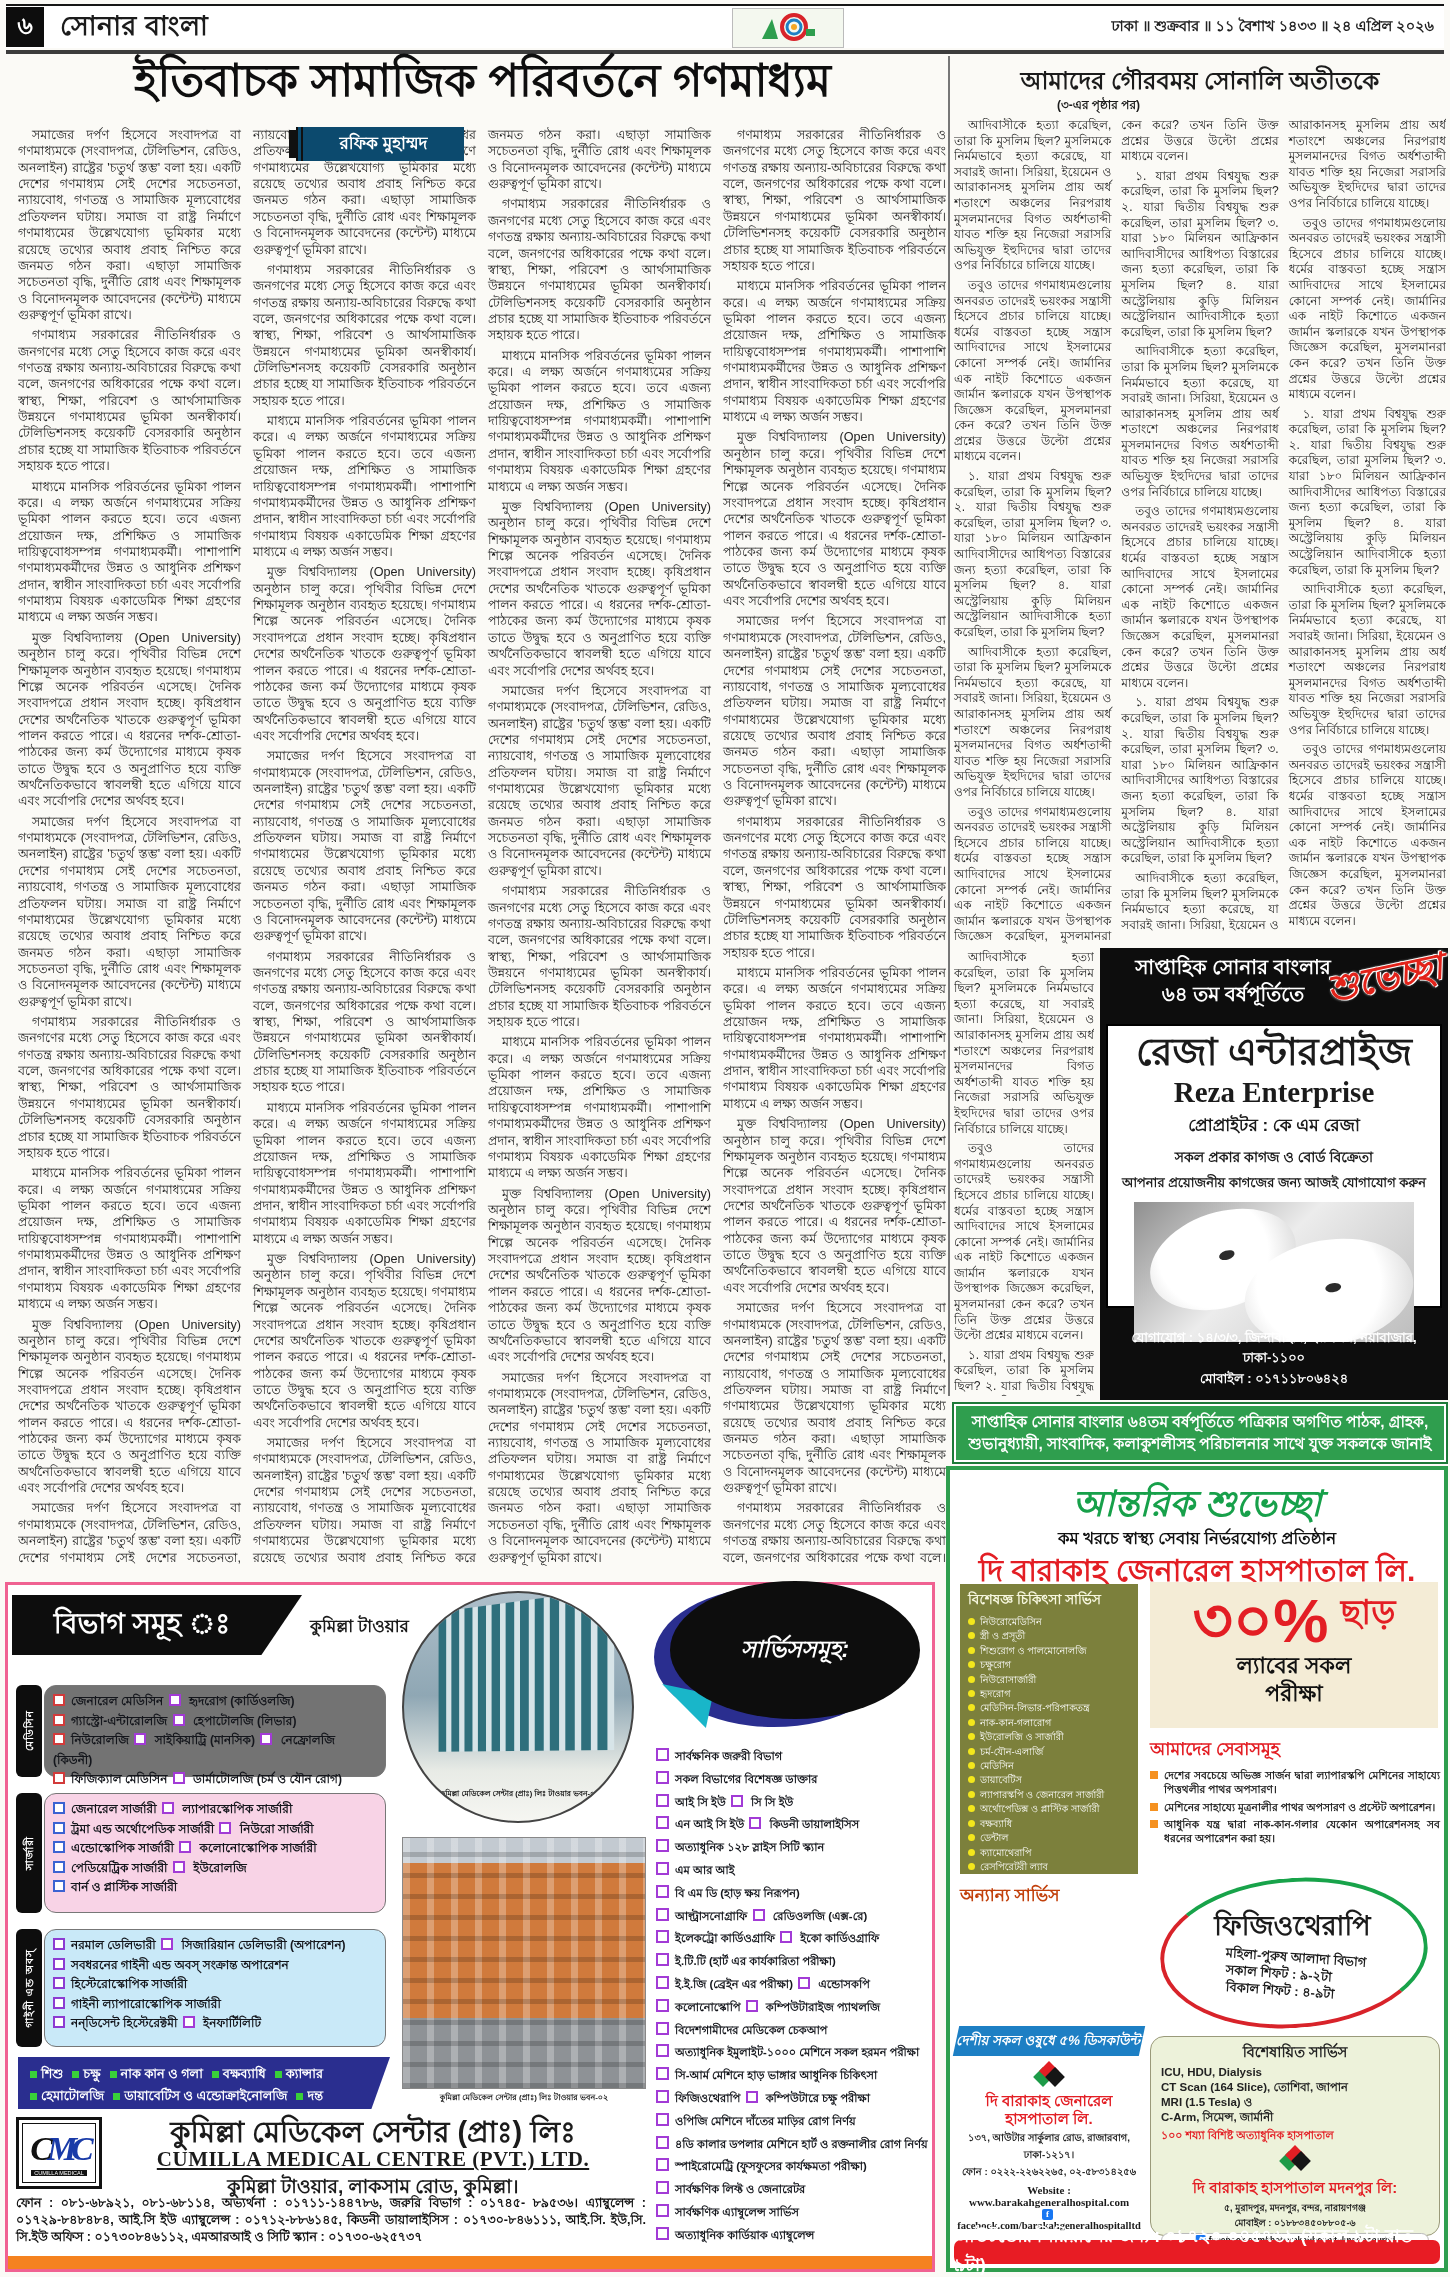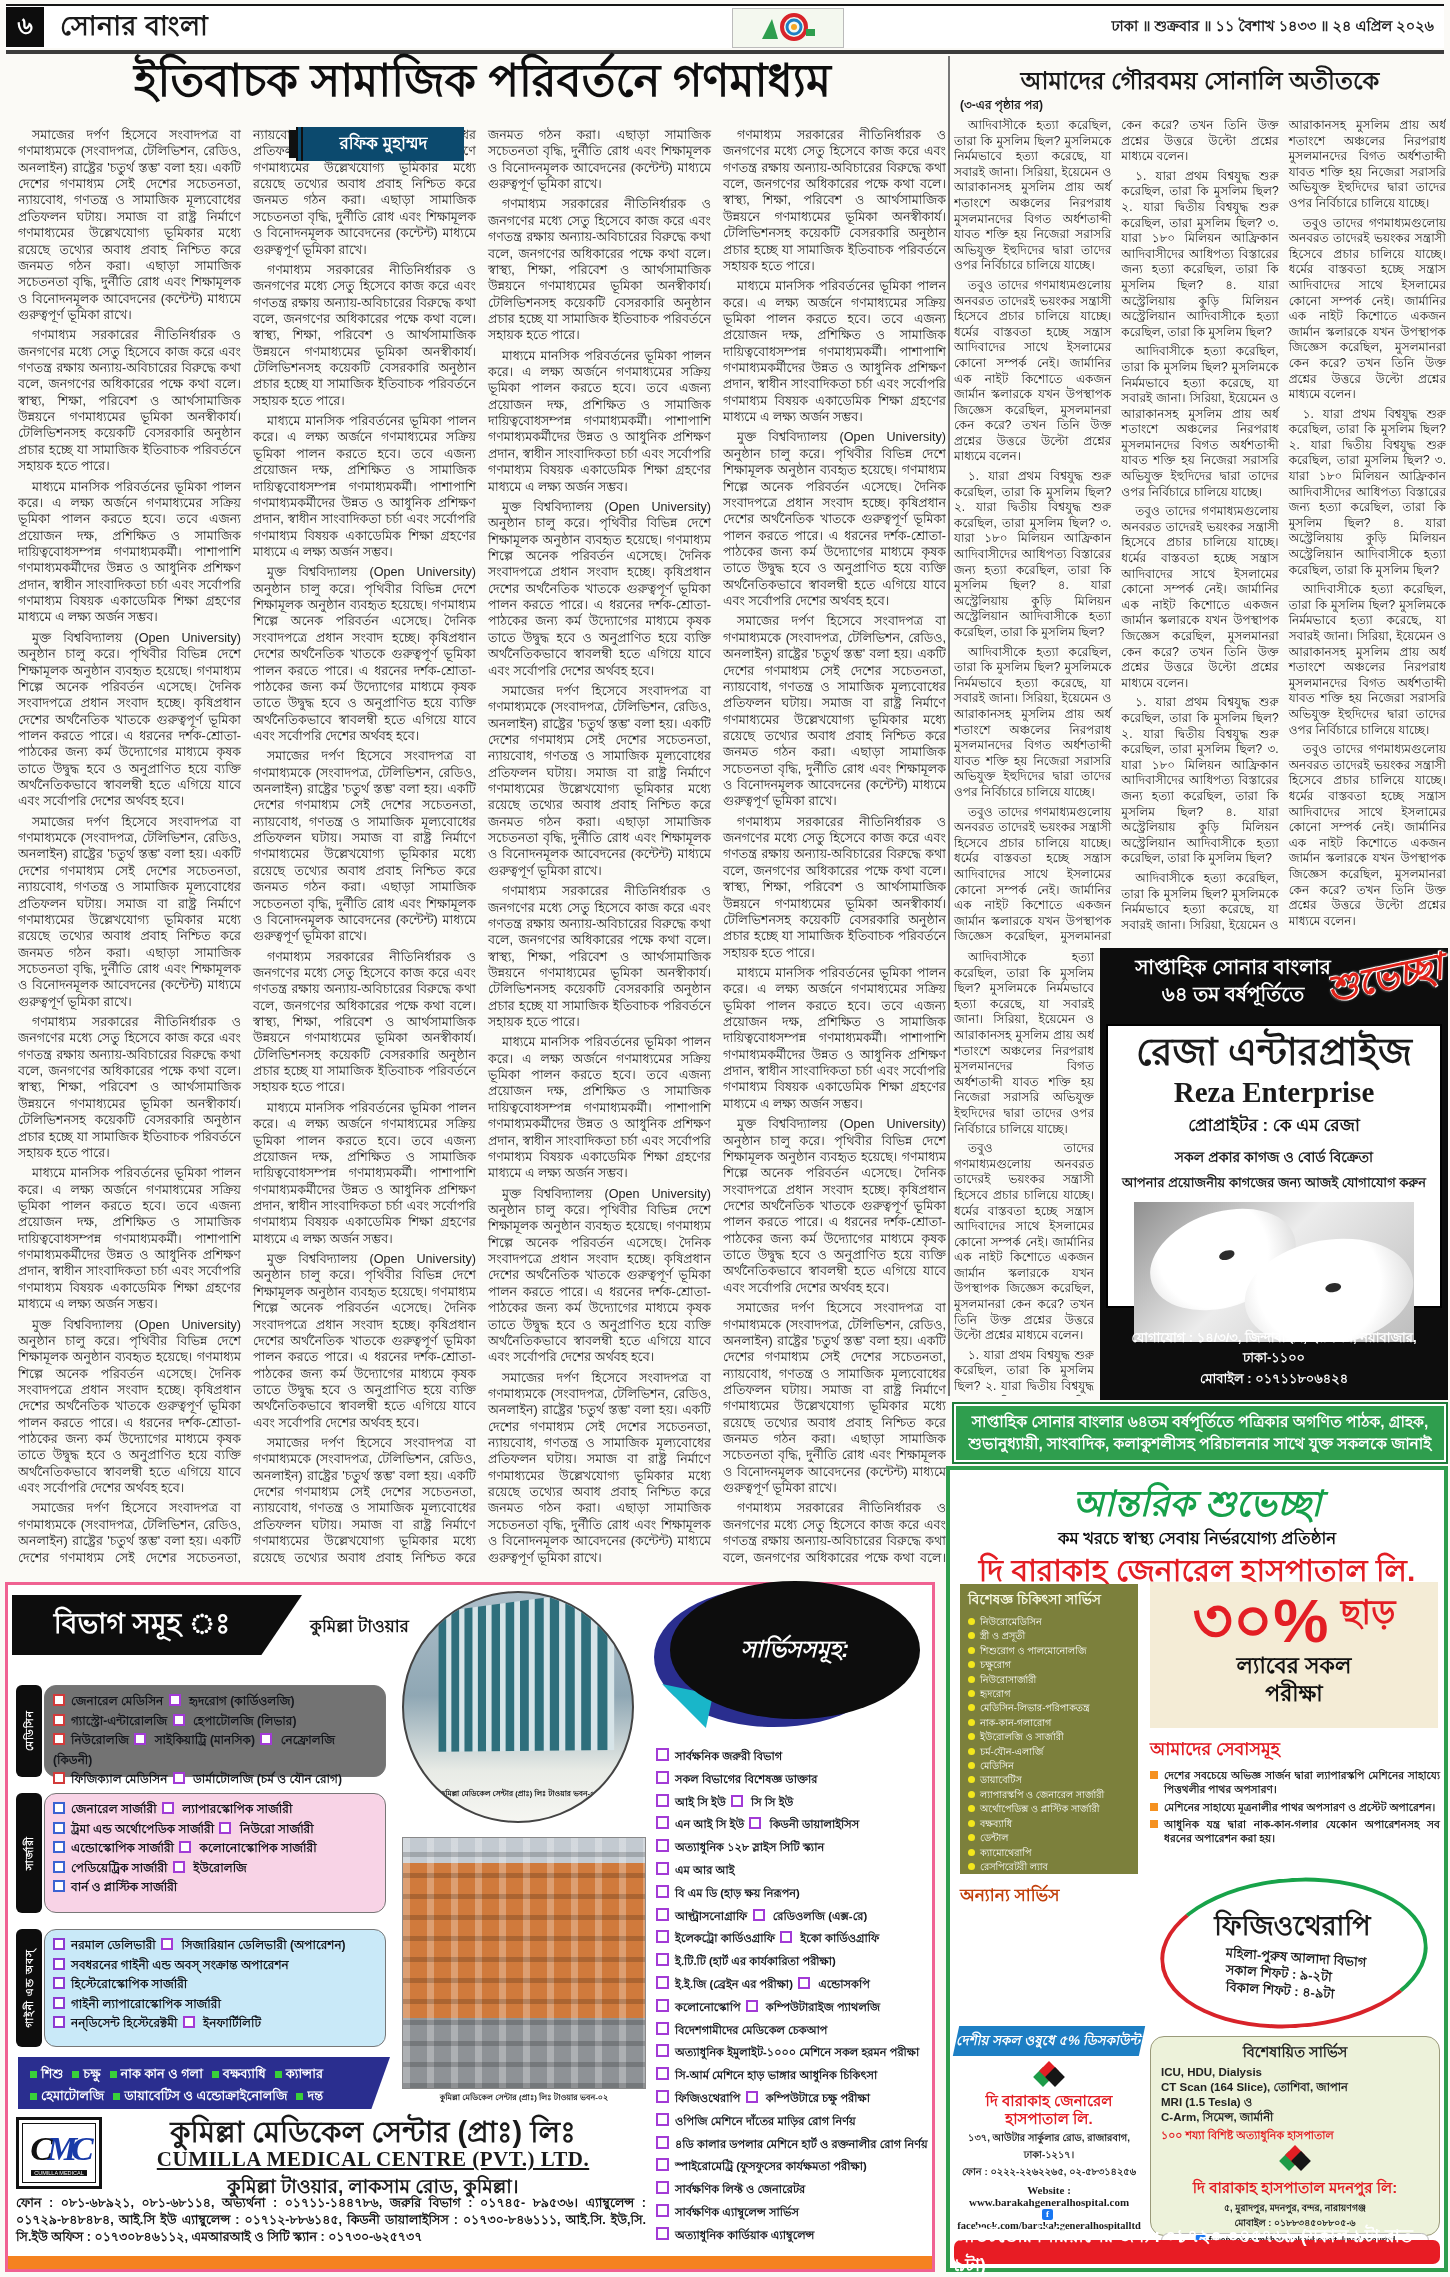--- a/index.html
+++ b/index.html
@@ -12,21 +12,21 @@
   .toplogo{position:absolute;left:726px;top:2px;width:112px;height:40px;border:1px solid #bbb;background:#f4f8ef;display:flex;align-items:center;justify-content:center;}
   .dateline{position:absolute;right:10px;font-size:14.5px;font-weight:bold;color:#222;}
   
   .main-headline{position:absolute;top:54px;left:20px;width:925px;text-align:center;font-size:45px;font-weight:800;line-height:1.2;color:#0e0e0e;}
   .byline-box{position:absolute;top:127px;left:296px;width:168px;height:34px;background:#0c4a6e;color:#fff;display:flex;align-items:center;justify-content:center;font-size:17px;font-weight:bold;z-index:3;border-left:7px double #101010;box-shadow:-10px 0 0 -3px #101010;}
   .main-cols{position:absolute;top:127px;left:18px;width:928px;height:1448px;column-count:4;column-gap:12px;column-fill:auto;overflow:hidden;font-size:12.6px;line-height:1.3;text-align:justify;color:#222;}
   .body-p{margin:0 0 4px 0;text-indent:14px;}
   .vrule{position:absolute;left:948px;top:56px;width:1.5px;height:1340px;background:#777;}
   
   .sec-headline{position:absolute;top:62px;left:960px;width:480px;text-align:center;font-size:24px;font-weight:800;}
-  .sec-cont{position:absolute;top:96px;left:960px;width:180px;text-align:left;font-size:12px;font-weight:bold;}
+  .sec-cont{position:absolute;top:96px;left:960px;width:180px;text-align:right;font-size:12px;font-weight:bold;}
   .sec-cols{position:absolute;top:118px;left:954px;width:492px;height:828px;column-count:3;column-gap:10px;column-fill:auto;overflow:hidden;font-size:12px;line-height:1.3;text-align:justify;color:#222;}
   .cont-col{position:absolute;top:950px;left:954px;width:140px;height:446px;overflow:hidden;font-size:12px;line-height:1.3;text-align:justify;color:#222;}
   
   .reza{position:absolute;top:948px;left:1100px;width:348px;height:452px;background:#0d0d0d;}
   .reza-head{position:absolute;top:6px;left:8px;width:250px;color:#fff;font-weight:800;font-size:20px;line-height:1.35;text-align:center;}
   .reza-script{position:absolute;top:2px;right:4px;font-size:36px;font-weight:800;color:#e2231a;transform:rotate(-12deg);font-style:italic;text-shadow:0 0 3px #fff,1px 1px 0 #fff,-1px -1px 0 #fff;}
   .reza-body{position:absolute;top:76px;left:6px;right:6px;bottom:92px;background:#fff;border:2px solid #000;text-align:center;padding-top:6px;}
   .reza-bn{font-size:38px;font-weight:800;line-height:1.1;}
   .reza-en{font-family:"Liberation Serif",serif;font-size:29px;font-weight:bold;margin-top:2px;}
   .reza-prop{font-size:17px;font-weight:bold;margin-top:3px;}

